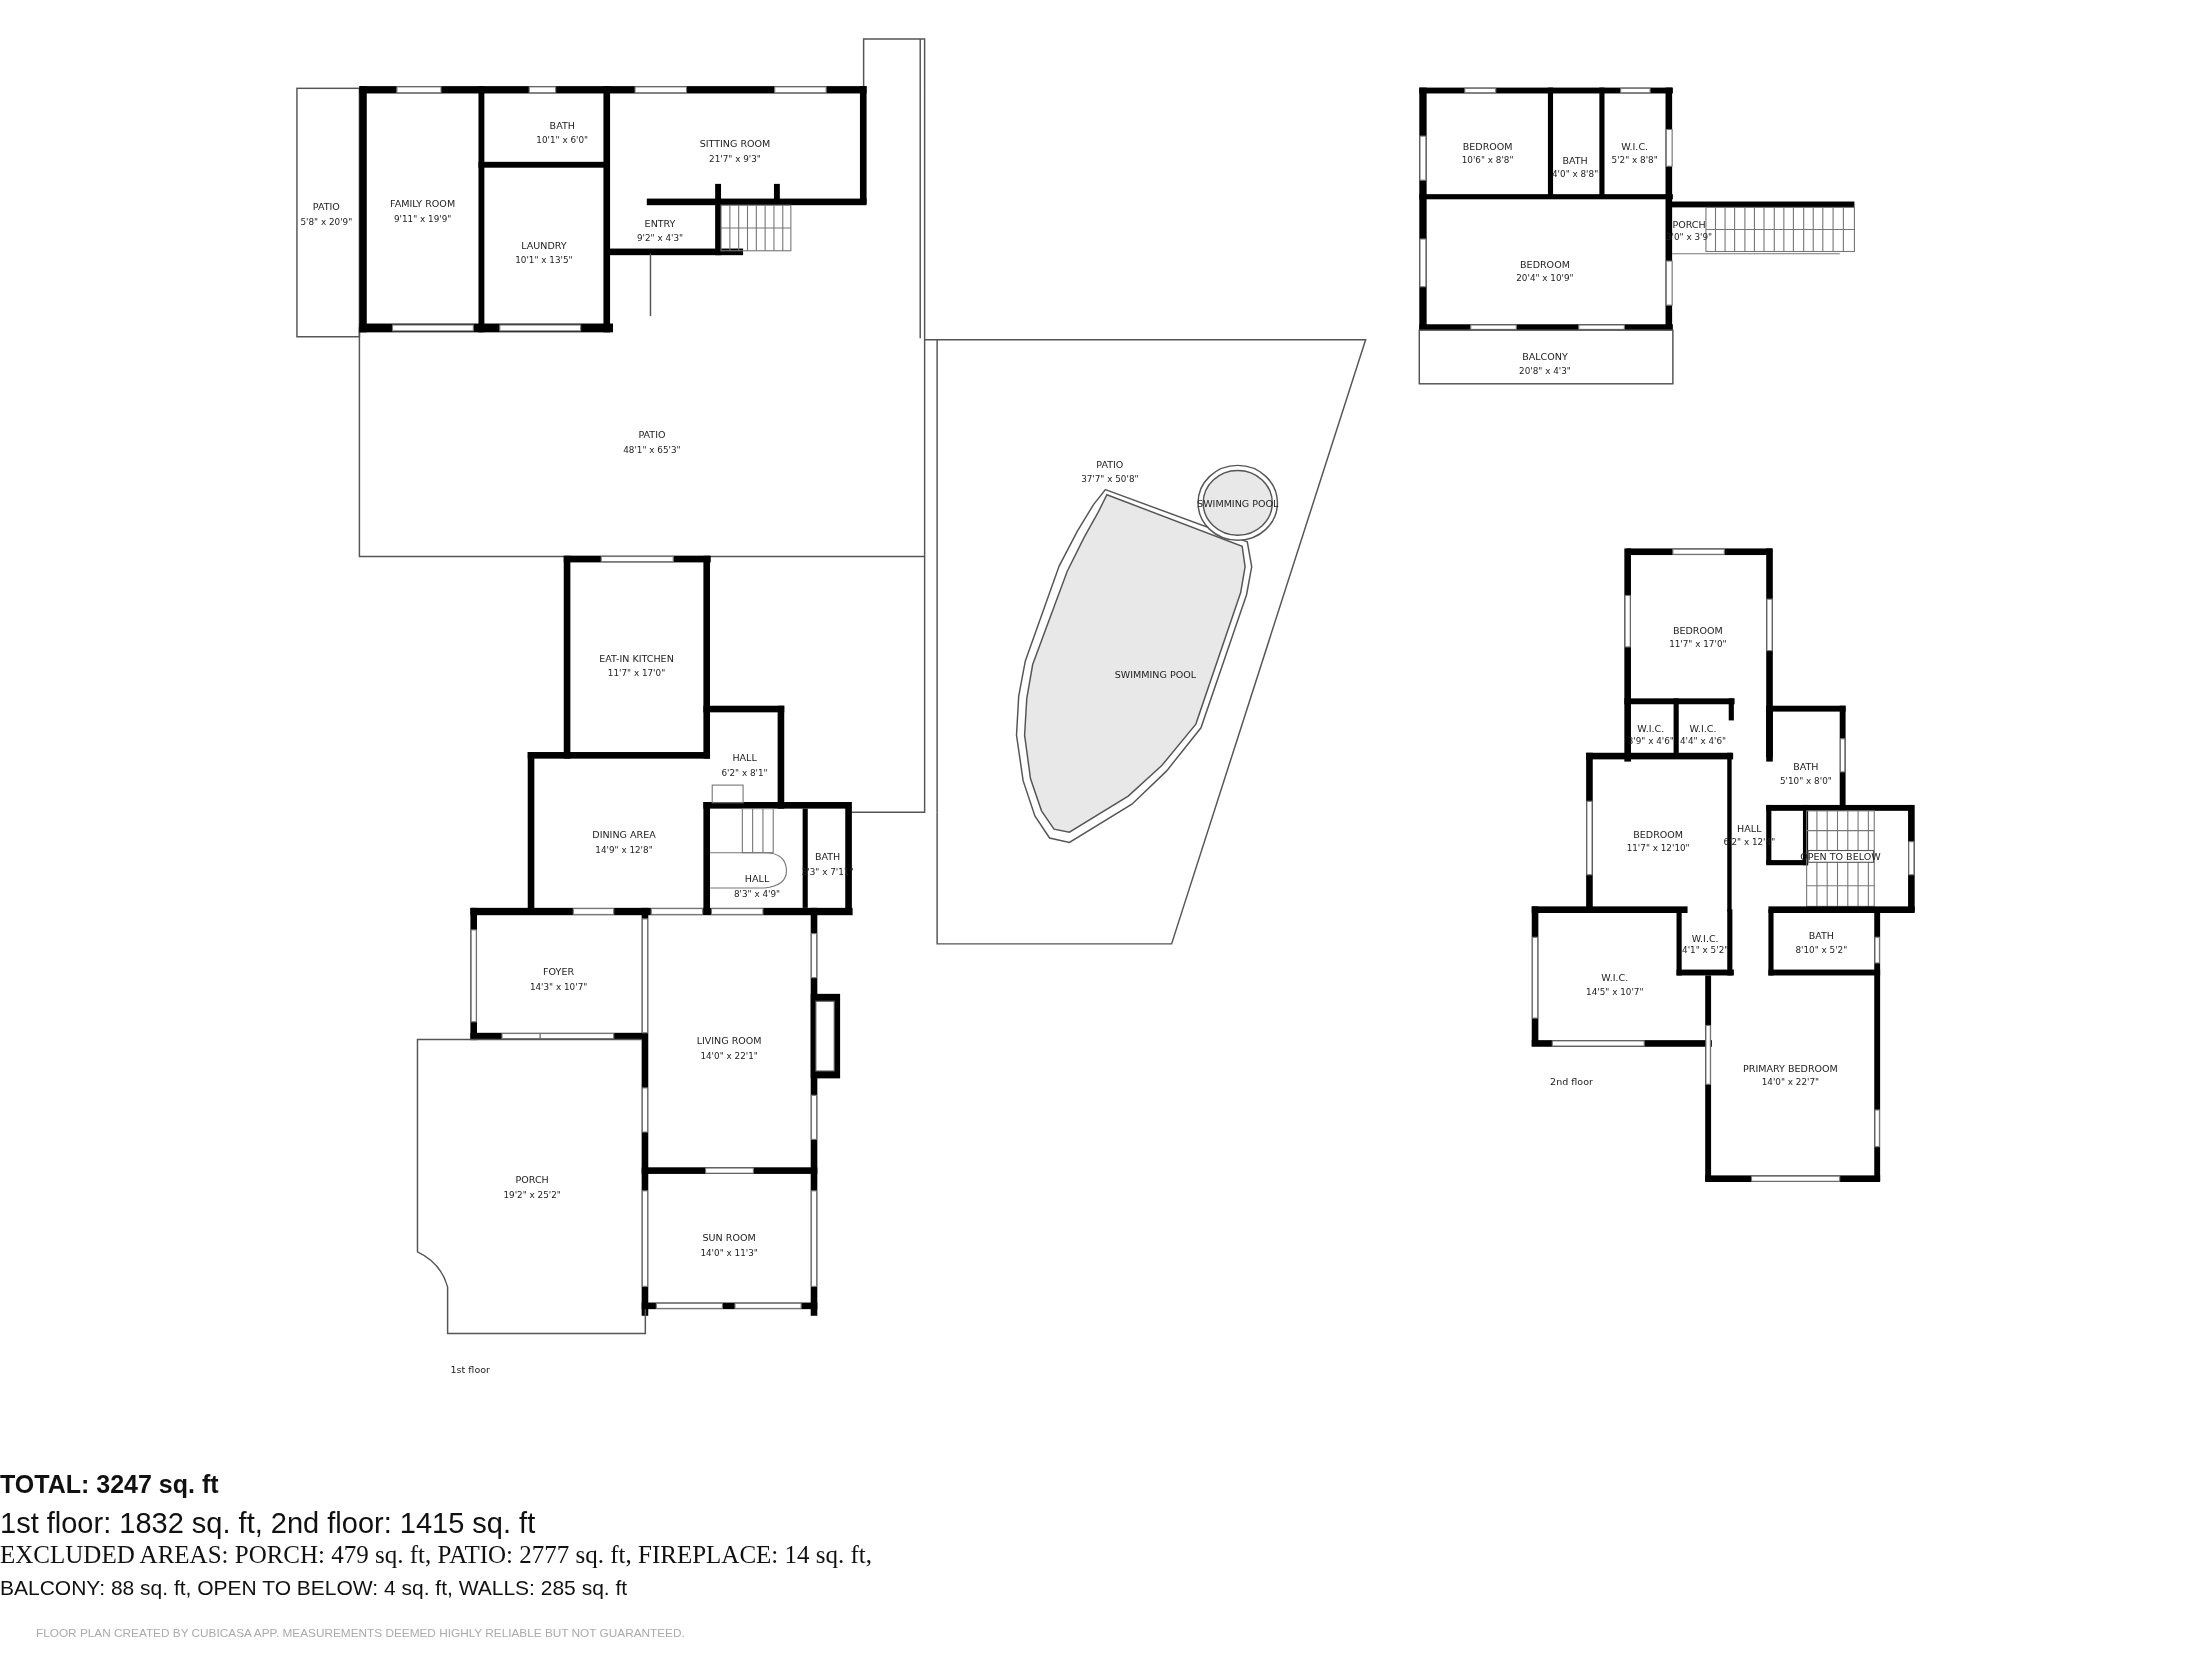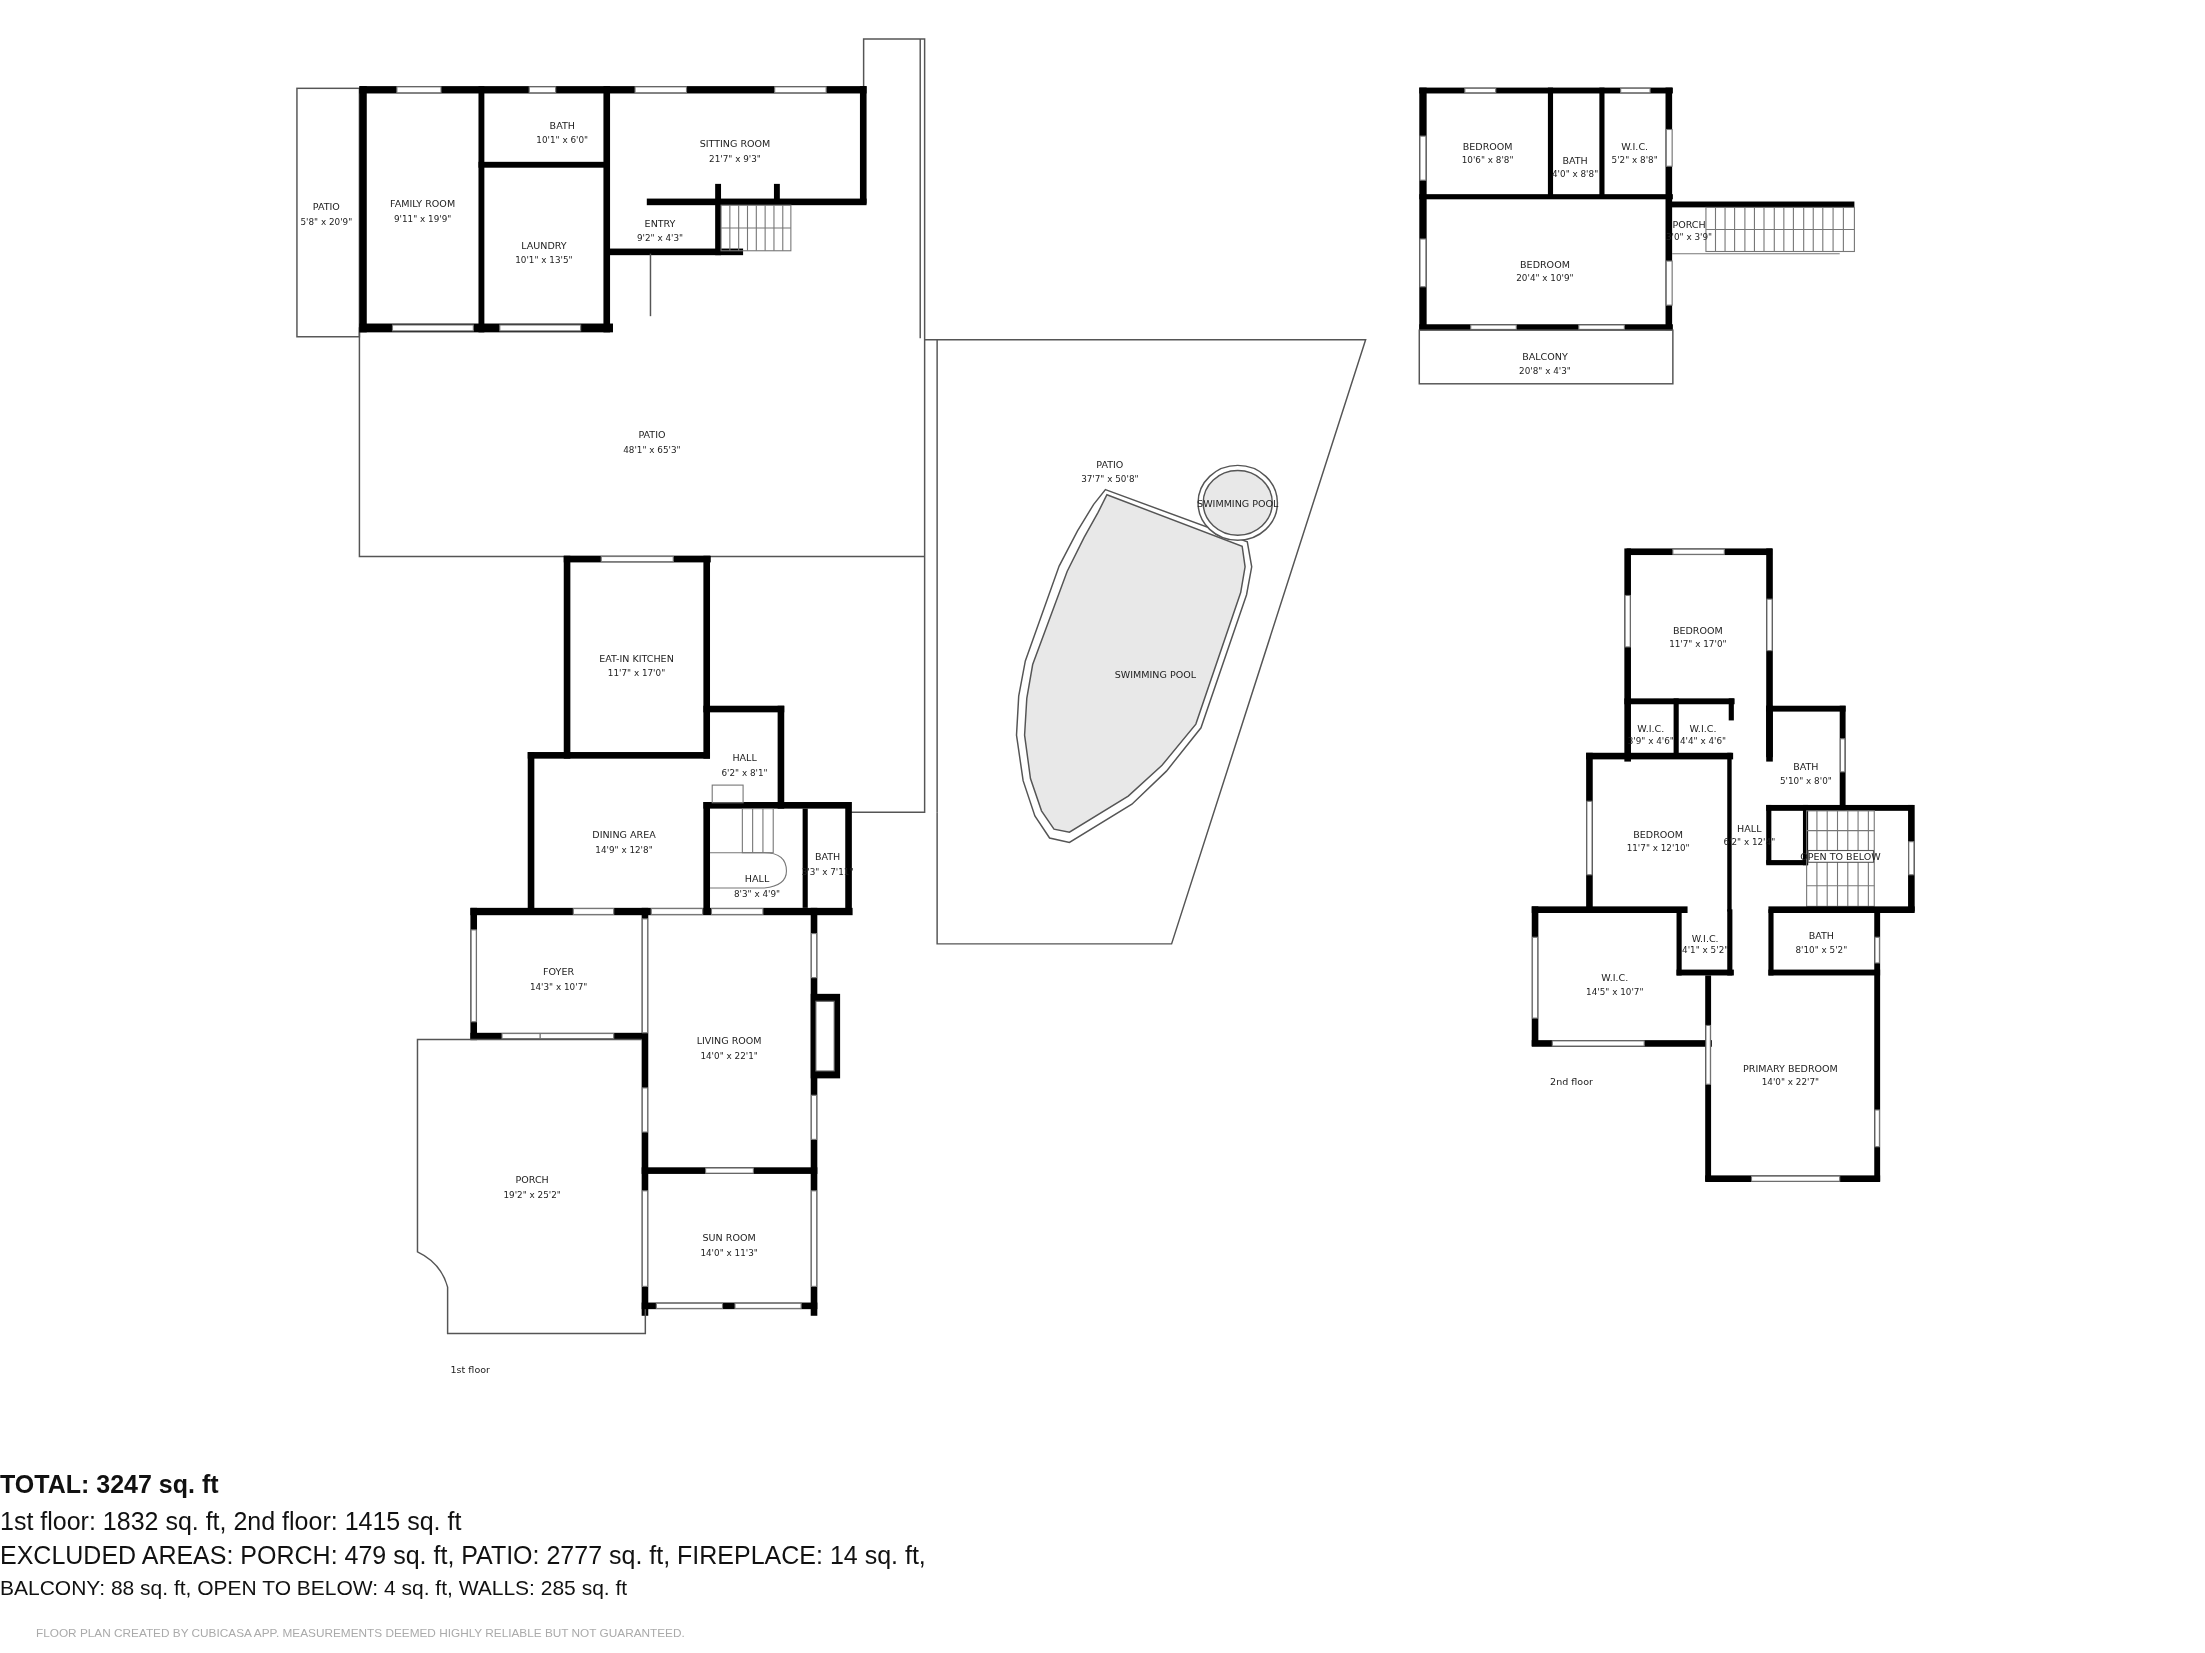--- a/index.html
+++ b/index.html
@@ -9,22 +9,22 @@
   .thin{fill:none;stroke:#555;stroke-width:2;}
   .win{fill:#fff;stroke:#777;stroke-width:1.5;}
   .room-name{font-family:"DejaVu Sans",sans-serif;font-size:13px;fill:#222;text-anchor:middle;}
   .room-dim{font-family:"DejaVu Sans",sans-serif;font-size:12px;fill:#222;text-anchor:middle;}
   .floor-label{font-family:"DejaVu Sans",sans-serif;font-size:13px;fill:#222;}
   .pool{fill:#e8e8e8;stroke:#555;stroke-width:2;}
   .pool-outer{fill:#fff;stroke:#555;stroke-width:2;}
   .stairs{fill:none;stroke:#777;stroke-width:1.5;}
   .summary{position:absolute;left:0;width:2201px;text-align:left;color:#111;font-family:"Liberation Sans","DejaVu Sans",sans-serif;}
   #total{top:1470px;font-size:25px;font-weight:bold;}
-  #floors{top:1507px;font-size:25px;}
-  #excluded1{top:1541px;font-size:25px;}
+  #floors{top:1507px;font-size:29px;}
+  #excluded1{top:1541px;font-size:25px;font-family:Liberation Serif, serif;}
   #excluded2{top:1576px;font-size:21px;}
   #disclaimer{top:1626px;font-size:11.8px;color:#aaa;margin-left:36px;}
 </style>
 </head>
 <body>
 
 <svg width="2205" height="1654" viewBox="0 0 3000 2250">
 
   <g>
 

